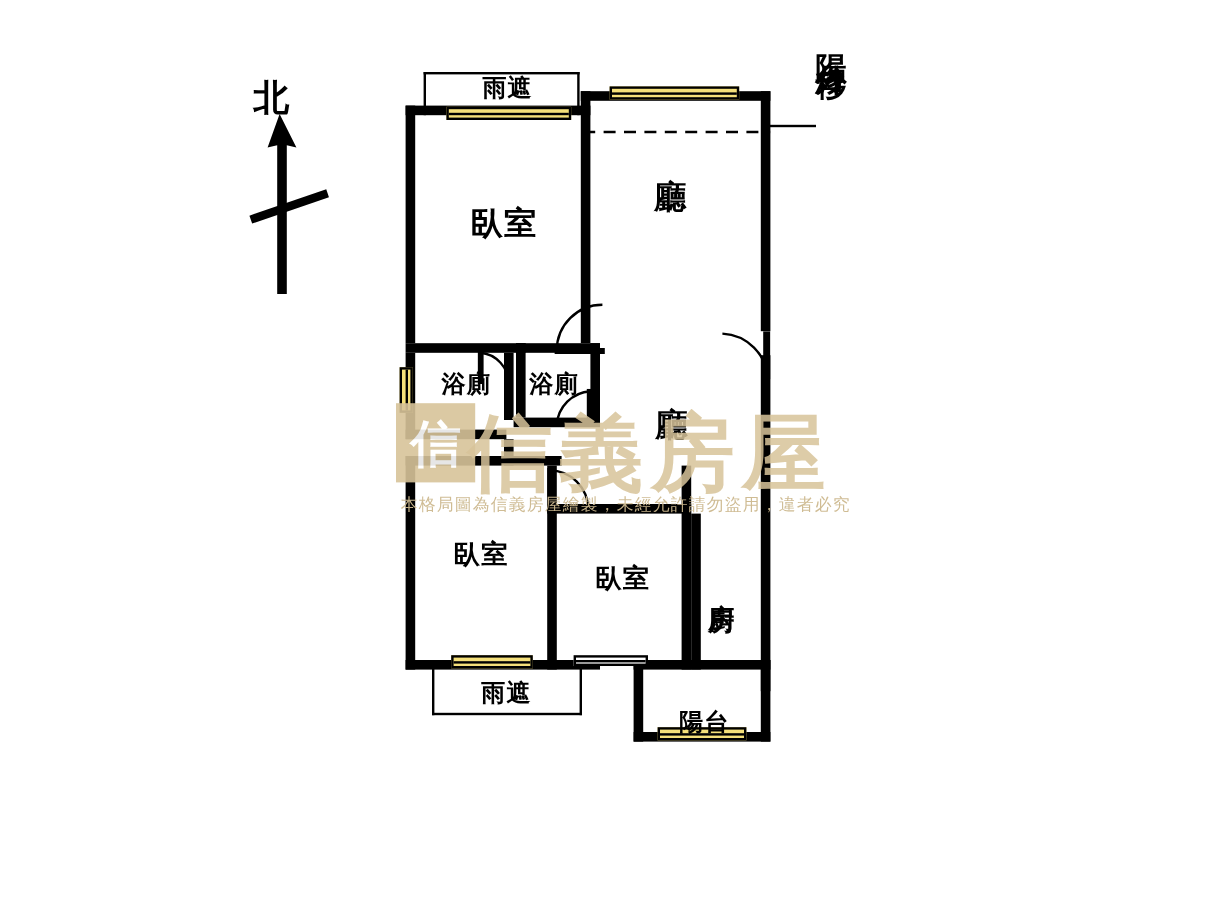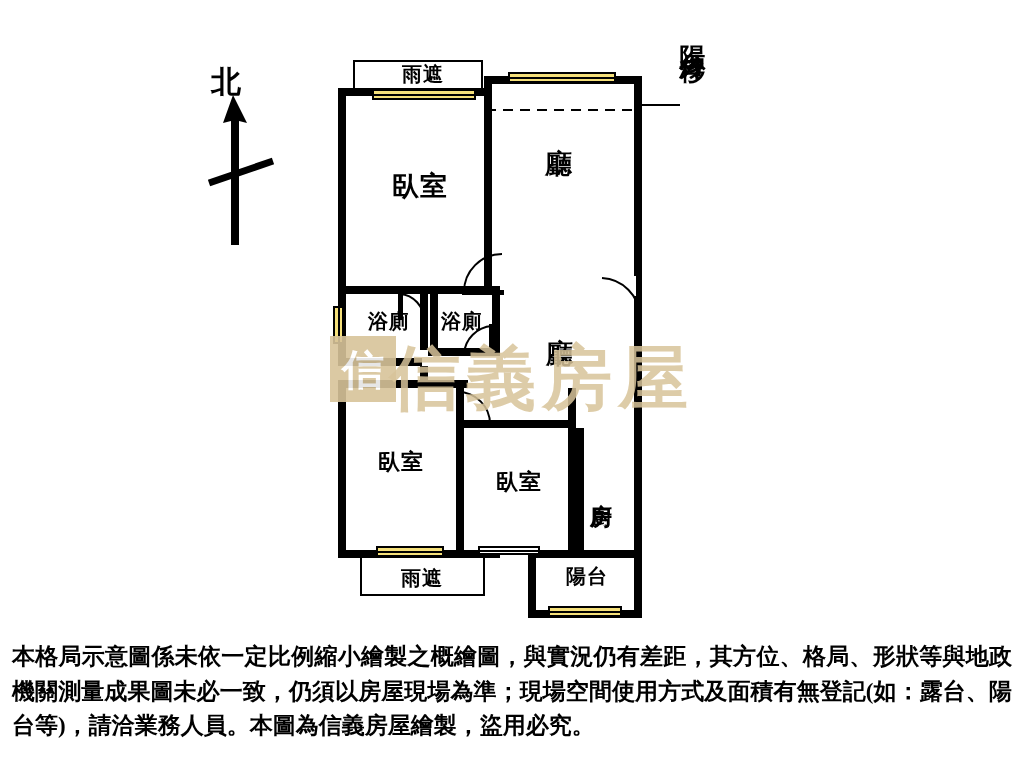--- a/index.html
+++ b/index.html
@@ -247,21 +247,21 @@
   <div class="wall" style="left:456px; top:420px; width:120px; height:8px;"></div>
 
   <div class="wall" style="left:634px; top:296px; width:8px; height:280px;"></div>
   <div class="wall" style="left:576px; top:428px; width:8px; height:130px;"></div>
   <div class="wall" style="left:528px; top:550px; width:114px; height:8px;"></div>
 
   <div class="wall" style="left:528px; top:550px; width:8px; height:68px;"></div>
   <div class="wall" style="left:528px; top:610px; width:114px; height:8px;"></div>
   <div class="wall" style="left:634px; top:550px; width:8px; height:68px;"></div>
   <div class="window-h" style="left:548px; top:606px; width:74px; height:11px;"></div>
-  <div class="room-label label-sm" style="left:557px; top:566px; width:60px;">陽台</div>
+  <div class="room-label label-sm" style="left:557px; top:592px; width:60px;">陽台</div>
 
   <div class="window-h" style="left:376px; top:546px; width:68px; height:11px;"></div>
   <div class="window-plain" style="left:478px; top:546px; width:62px; height:9px;"></div>
 
   <svg class="abs" style="left:462px; top:252px; width:44px; height:44px;" viewBox="0 0 44 44">
     <path d="M2,40 A38,38 0 0 1 40,2" fill="none" stroke="#000000" stroke-width="2"></path>
     <rect x="0" y="38" width="42" height="5" fill="#000000"></rect>
   </svg>
 
   <svg class="abs" style="left:398px; top:292px; width:28px; height:30px;" viewBox="0 0 28 30">
@@ -291,17 +291,17 @@
   <div class="room-label label-lg" style="left:535px; top:340px; width:50px;">廳</div>
   <div class="room-label label-md" style="left:366px; top:450px; width:70px;">臥室</div>
   <div class="room-label label-md" style="left:484px; top:470px; width:70px;">臥室</div>
   <div class="room-label label-md label-vert" style="left:590px; top:446px; height:80px;">廚房</div>
 
   <div class="watermark">
     <div class="wm-badge">
       <span>信</span>
     </div>
     <div class="wm-text">信義房屋</div>
+    <div class="wm-sub">本格局圖為信義房屋繪製，未經允許請勿盜用，違者必究</div>
   </div>
 
-  <div class="disclaimer">本格局示意圖係未依一定比例縮小繪製之概繪圖，與實況仍有差距，其方位、格局、形狀等與地政機關測量成果圖未必一致，仍須以房屋現場為準；現場空間使用方式及面積有無登記(如：露台、陽台等)，請洽業務人員。本圖為信義房屋繪製，盜用必究。</div>
 
 </div>
 
 </body></html>

